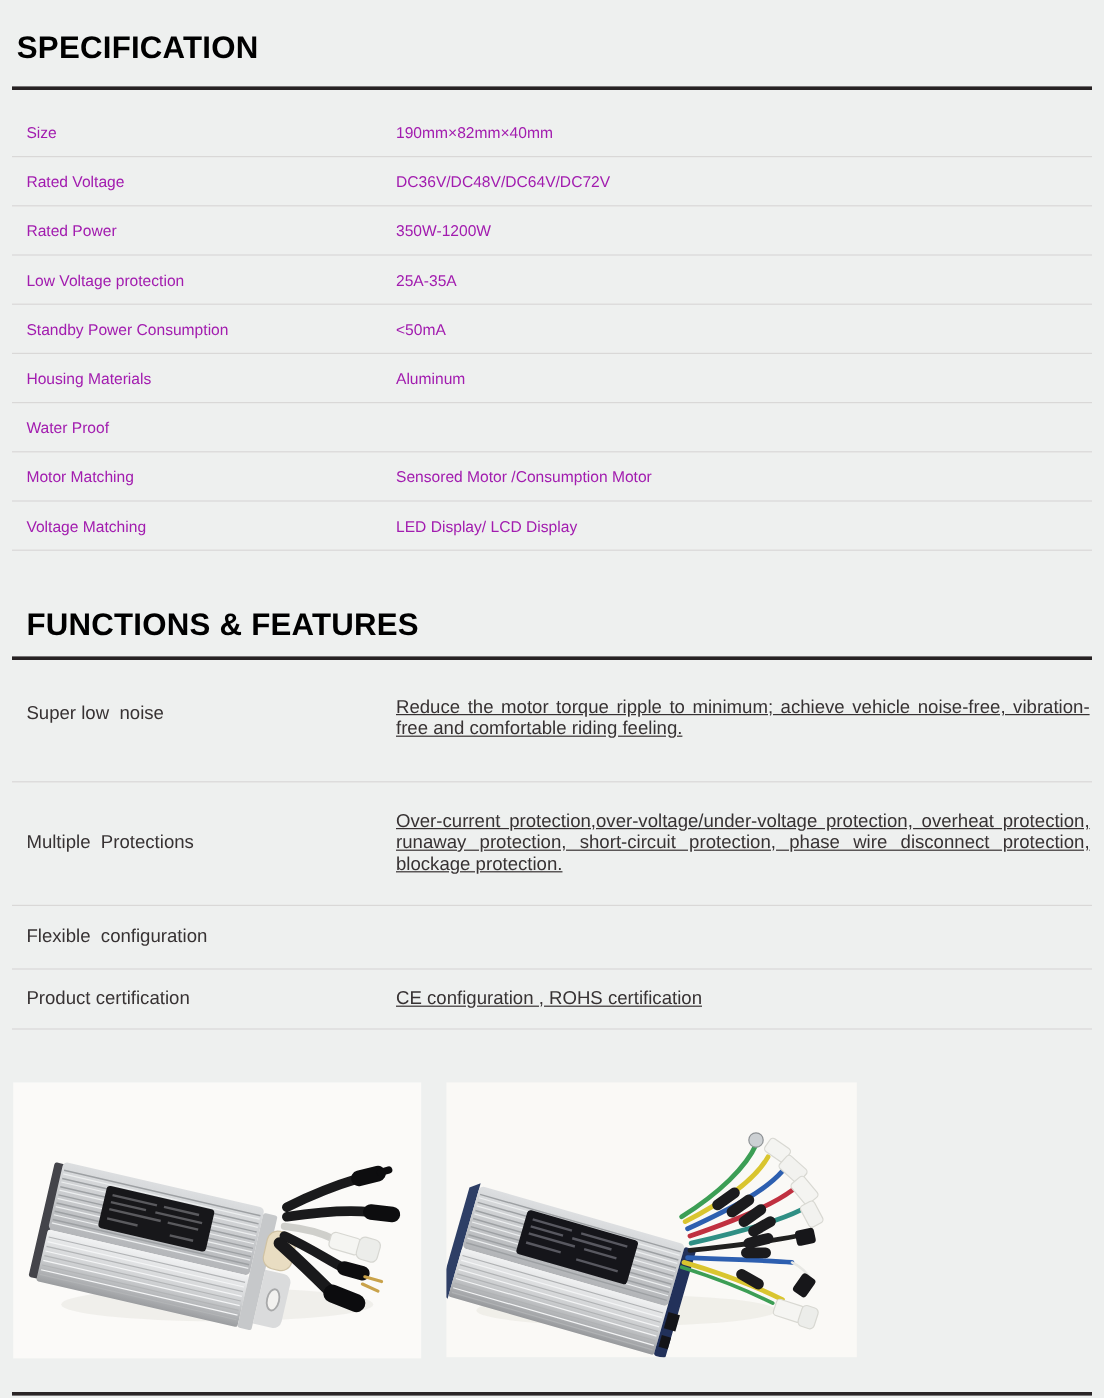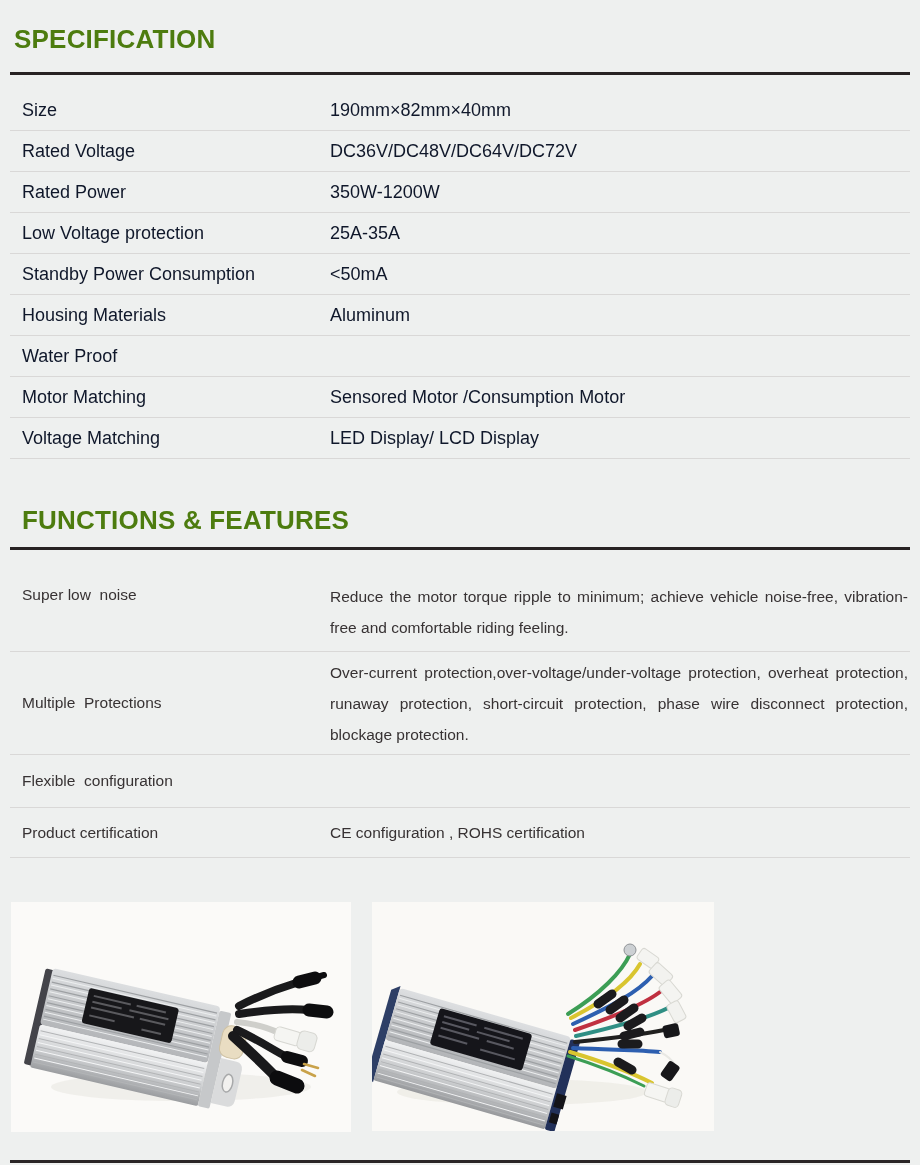--- a/index.html
+++ b/index.html
@@ -1,39 +1,39 @@
 <!DOCTYPE html>
 <html><head>
 <meta charset="utf-8">
 <style>
   html,body{margin:0;padding:0;}
   body{background:#eef0ef;font-family:"Liberation Sans",sans-serif;}
   .page{position:relative;width:920px;height:1165px;background:#eef0ef;overflow:hidden;}
 
-  .section-title{position:absolute;margin:0;font-weight:700;color:#4d7c0f;font-size:26px;letter-spacing:.2px;}
+  .section-title{position:absolute;margin:0;font-weight:700;color:#000000;font-size:26px;letter-spacing:.2px;}
   #spec-title{left:14px;top:24px;}
   #fn-title{left:22px;top:505px;}
 
   .rule{position:absolute;left:10px;width:900px;height:3px;background:#272223;}
   #spec-rule{top:72px;}
   #fn-rule{top:547px;}
   #bottom-rule{top:1160px;background:#2a2526;}
 
   .table{position:absolute;left:10px;width:900px;}
   #spec-table{top:90px;}
   .spec-row{display:flex;align-items:center;height:40px;border-bottom:1px solid #d9d8d7;
-            font-size:18px;color:#0f172a;}
+            font-size:13px;color:#a21caf;}
   .spec-row .label{width:320px;box-sizing:border-box;padding-left:12px;white-space:pre-wrap;flex:none;}
   .spec-row .value{flex:1;padding-right:2px;}
 
   #fn-table{top:551px;}
   .fn-row{display:flex;align-items:center;border-bottom:1px solid #d9d8d7;
           font-size:15.5px;color:#373233;box-sizing:border-box;}
   .fn-row .label{width:320px;box-sizing:border-box;padding-left:12px;white-space:pre-wrap;flex:none;}
-  .fn-row .value{flex:1;text-align:justify;line-height:31px;padding-right:2px;}
+  .fn-row .value{flex:1;text-align:justify;line-height:18px;padding-right:2px;text-decoration:underline;}
   .fn-row:nth-of-type(1){min-height:101px;align-items:flex-start;justify-content:flex-end;}
   .fn-row:nth-of-type(1) .label{padding-top:30px;line-height:27px;}
   .fn-row:nth-of-type(1) .value{padding-top:30px;}
   .fn-row:nth-of-type(2){min-height:103px;}
   .fn-row:nth-of-type(3){min-height:53px;}
   .fn-row:nth-of-type(4){min-height:50px;}
 
   .photo{position:absolute;top:902px;}
   #photo-1{left:11px;width:340px;height:230px;background:#fbfaf8;}
   #photo-2{left:372px;width:342px;height:229px;background:#faf9f6;}

